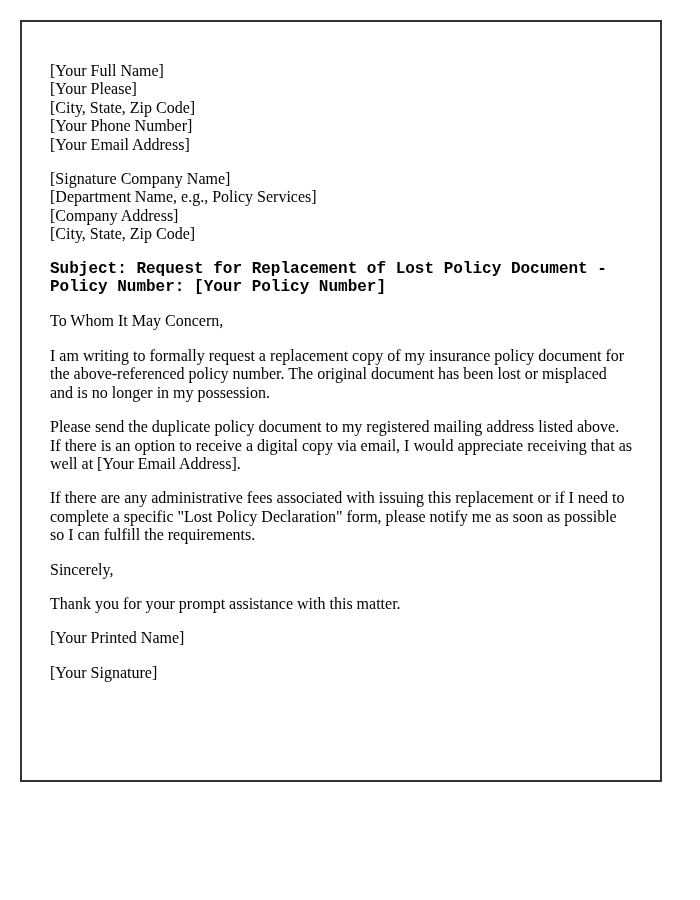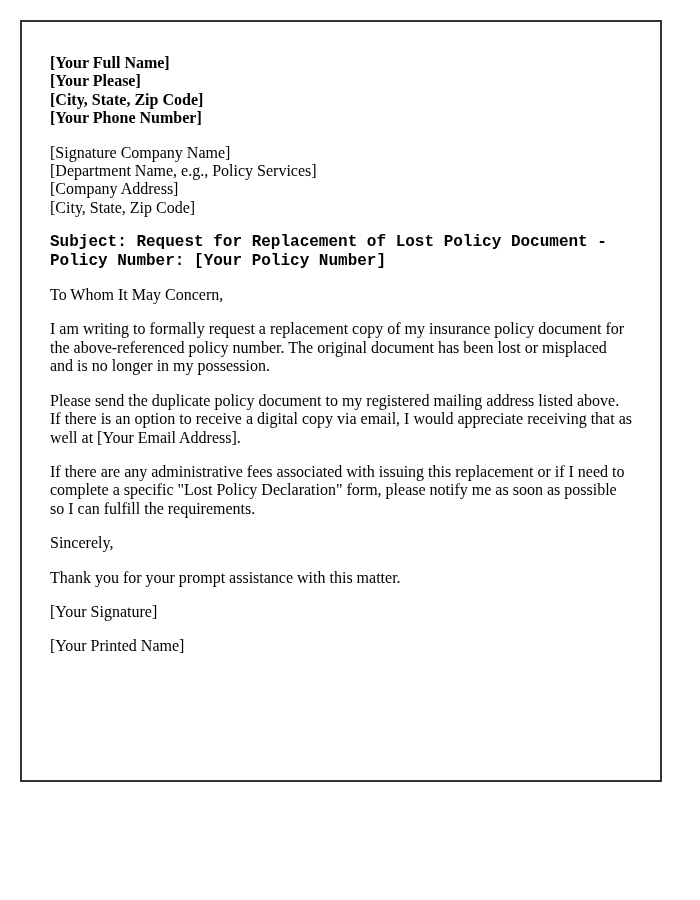--- a/index.html
+++ b/index.html
@@ -25,38 +25,38 @@
     background: #ffffff;
     padding: 28px 28px;
     overflow: hidden;
   }
   .block {
     margin: 16px 0;
     font-size: 16px;
     line-height: 18.4px;
   }
   .block:first-child {
-    margin-top: 4px;
-    font-weight: bold;
+    margin-top: 12px;
   }
   .subject {
     font-weight: bold;
     font-family: Liberation Mono, monospace;
   }
 </style>
 </head>
 <body>
 
 <div class="letter-page" style="border-color: rgb(51, 51, 51); background: rgb(255, 255, 255); color: rgb(0, 0, 0);">
 
   <div class="block">
     <div>[Your Full Name]</div>
     <div>[Your Please]</div>
     <div>[City, State, Zip Code]</div>
     <div>[Your Phone Number]</div>
+    <div>[Your Email Address]</div>
   </div>
 
 
   <div class="block">
     <div>[Signature Company Name]</div>
     <div>[Department Name, e.g., Policy Services]</div>
     <div>[Company Address]</div>
     <div>[City, State, Zip Code]</div>
   </div>
 
@@ -67,17 +67,17 @@
   <div class="block">I am writing to formally request a replacement copy of my insurance policy document for the above-referenced policy number. The original document has been lost or misplaced and is no longer in my possession.</div>
 
   <div class="block">Please send the duplicate policy document to my registered mailing address listed above. If there is an option to receive a digital copy via email, I would appreciate receiving that as well at [Your Email Address].</div>
 
   <div class="block">If there are any administrative fees associated with issuing this replacement or if I need to complete a specific "Lost Policy Declaration" form, please notify me as soon as possible so I can fulfill the requirements.</div>
 
   <div class="block">Sincerely,</div>
 
   <div class="block">Thank you for your prompt assistance with this matter.</div>
 
+  <div class="block">[Your Printed Name]</div>
+
   <div class="block">[Your Signature]</div>
-
-  <div class="block">[Your Printed Name]</div>
 
 </div>
 
 </body></html>

